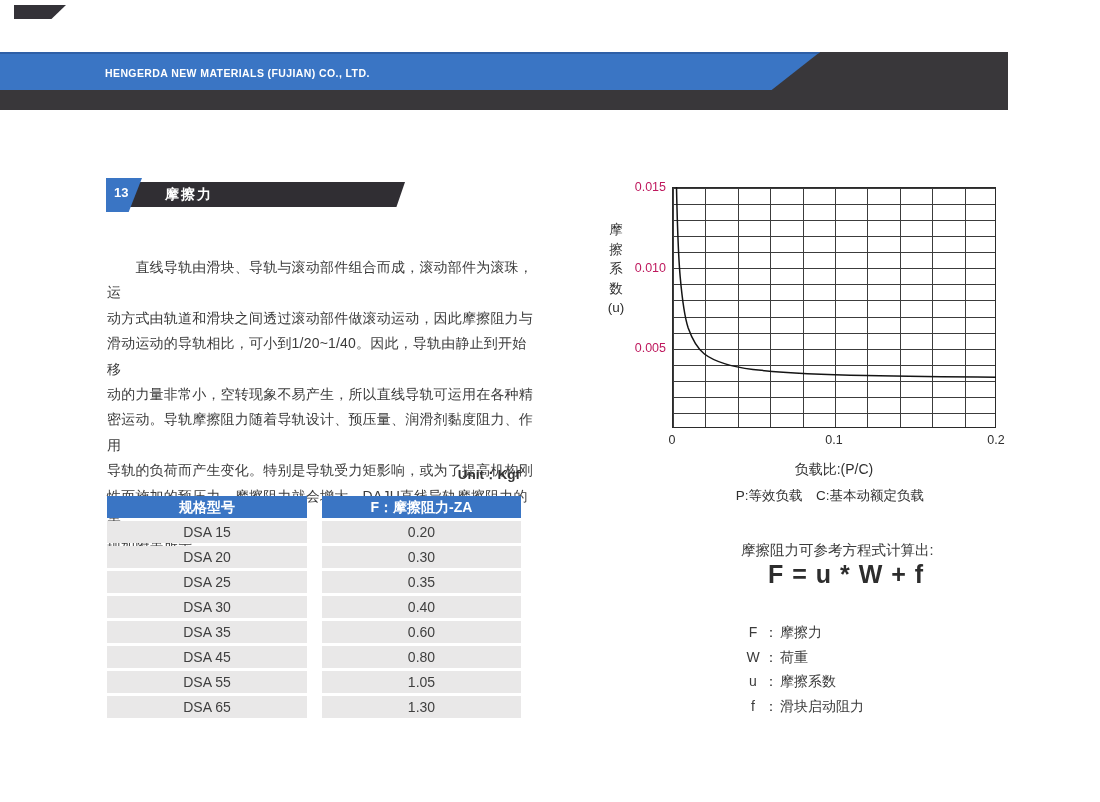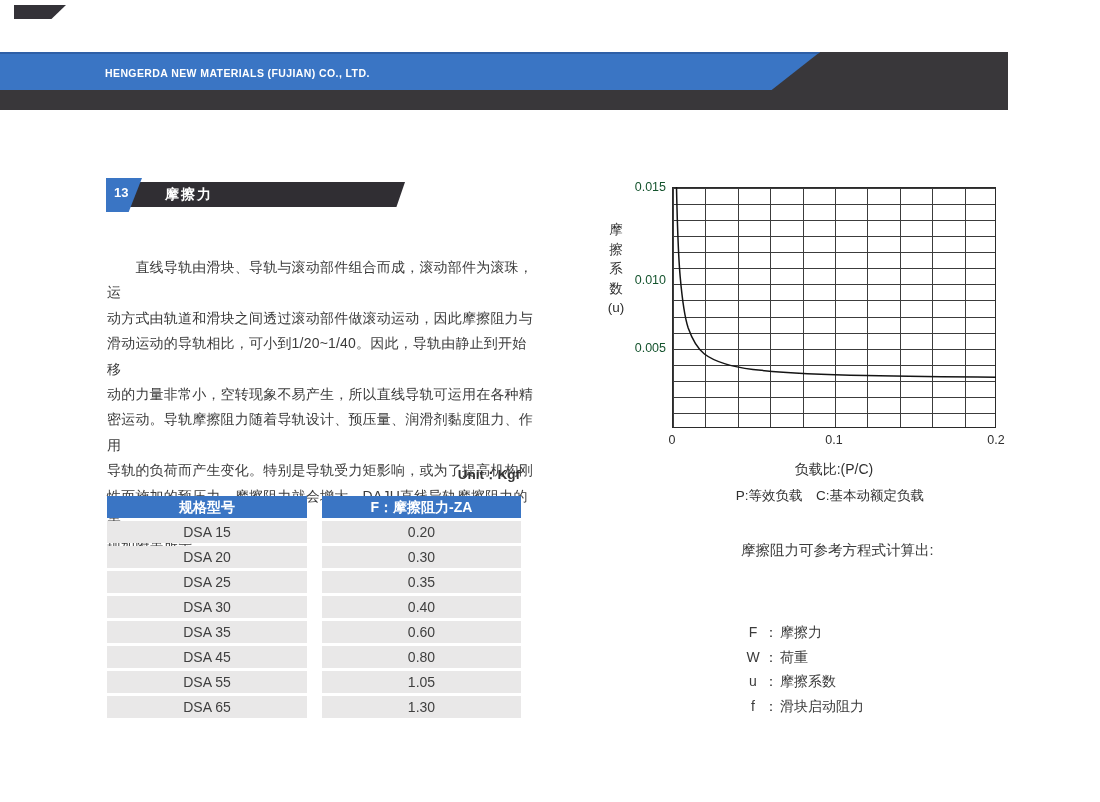--- a/index.html
+++ b/index.html
@@ -44,22 +44,22 @@
   .t-c1 { width:206px; } .t-c2 { width:205px; }
   .t-head .t-cell { background:#3a75c4; color:#ffffff; font-weight:bold; }
 
   
   .chart { position:absolute; left:600px; top:170px; width:430px; height:340px; }
   .plot { position:absolute; left:72px; top:17px; width:324px; height:241px; border:1px solid #2b2b2b;
     background-image:
       repeating-linear-gradient(to right, #3c3c3c 0 1px, transparent 1px 32.4px),
       repeating-linear-gradient(to bottom, #3c3c3c 0 1px, transparent 1px 16.067px); }
   .curve { position:absolute; left:72px; top:17px; width:324px; height:241px; }
-  .ytick { position:absolute; left:0; width:66px; text-align:right; font-size:12.5px; color:#14532d; height:16px; line-height:16px; }
-  .yt0 { top:9px; } .yt1 { top:102px; } .yt2 { top:170px; }
+  .ytick { position:absolute; left:0; width:66px; text-align:right; font-size:12.5px; color:#be185d; height:16px; line-height:16px; }
+  .yt0 { top:9px; } .yt1 { top:90px; } .yt2 { top:170px; }
   .xtick { position:absolute; top:263px; height:15px; line-height:15px; font-size:12.5px; color:#2f2f2f; text-align:center; }
   .xt0 { left:60px; width:24px; } .xt1 { left:220px; width:28px; } .xt2 { left:382px; width:28px; }
   .ylab { position:absolute; left:2px; top:50px; width:28px; text-align:center; font-size:13.5px;
     color:#2f2f2f; line-height:19.5px; }
   .xlab { position:absolute; left:72px; top:291px; width:324px; text-align:center; font-size:14px; color:#303030; }
   .xnote { position:absolute; left:30px; top:317px; width:400px; text-align:center; font-size:13.5px; color:#303030; }
 
   
   .f-intro { position:absolute; left:741px; top:541px; font-size:14.5px; color:#3a3a3a; }
   .f-expr { position:absolute; left:768px; top:560px; font-size:25px; font-weight:bold; color:#2d2d2d; letter-spacing:1px; }
@@ -156,20 +156,21 @@
       <path d="M4.5,0 C5.3,38 6.6,72 8.2,90 C10.8,119 13.2,132 16.2,141 C20.5,153 26,162 32.4,167 C41,173.5 54,179 81,182.5 C108,185.5 150,187.6 194,188.6 C240,189.6 290,190 324,190.2" fill="none" stroke="#141414" stroke-width="1.5"></path>
     </svg>
     <div class="xtick xt0">0</div>
     <div class="xtick xt1">0.1</div>
     <div class="xtick xt2">0.2</div>
     <div class="xlab">负载比:(P/C)</div>
     <div class="xnote">P:等效负载　C:基本动额定负载</div>
   </div>
 
   <div class="f-intro">摩擦阻力可参考方程式计算出:</div>
+  <div class="f-expr">F = u * W + f</div>
 
   <div class="defs">
     <div class="def-row">
       <span class="def-sym">F</span>
       <span class="def-sep">：</span>
       <span class="def-term">摩擦力</span>
     </div>
     <div class="def-row">
       <span class="def-sym">W</span>
       <span class="def-sep">：</span>

